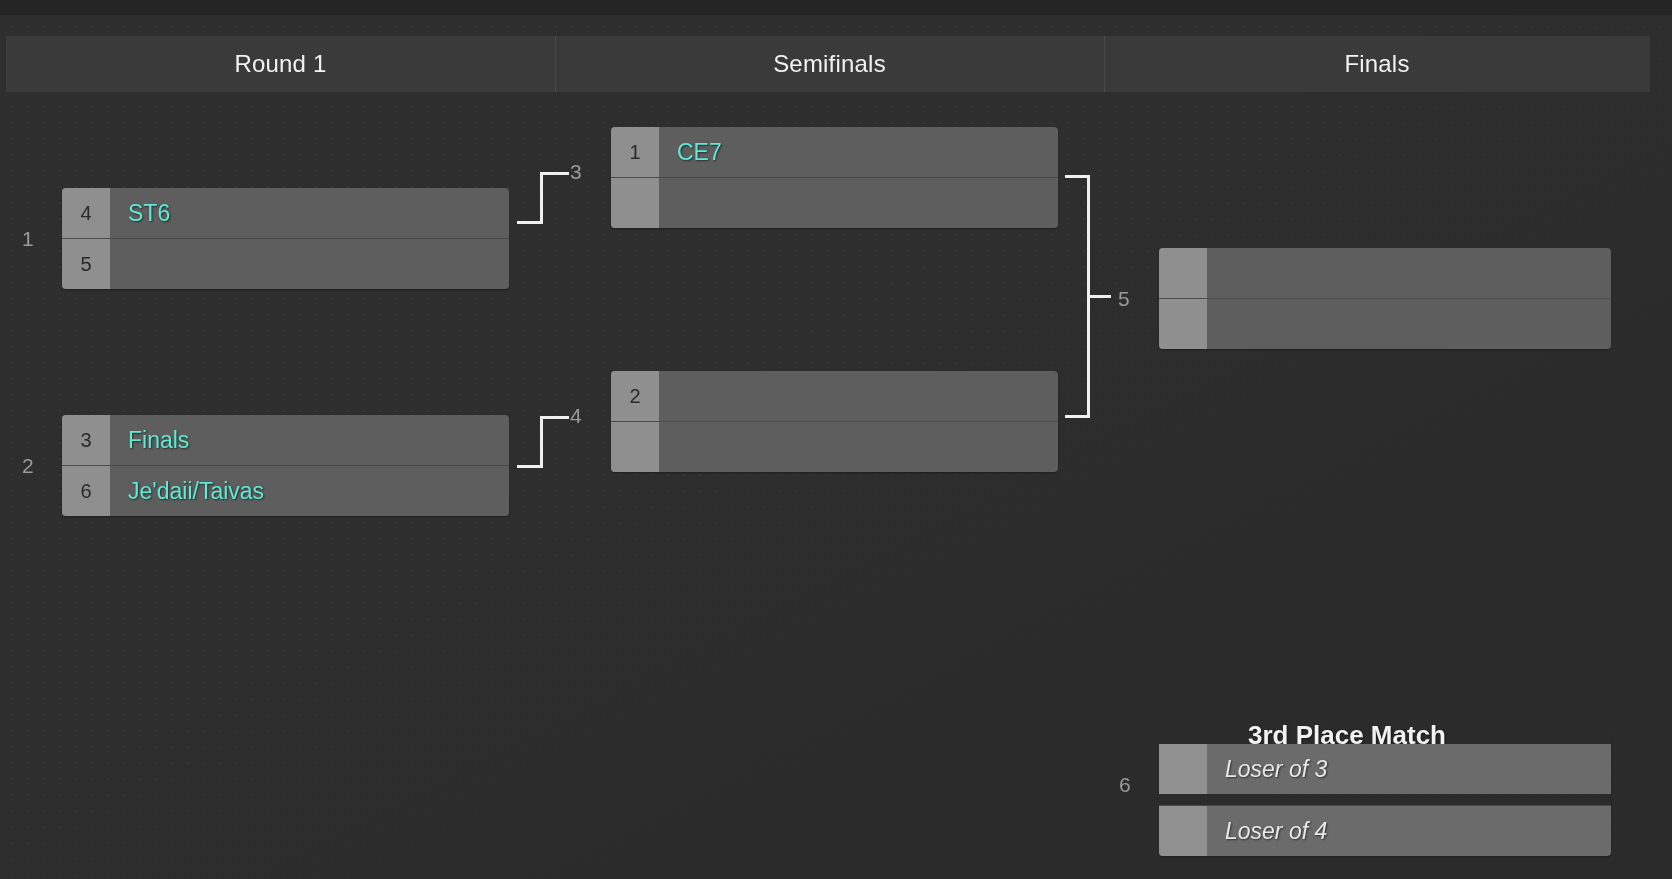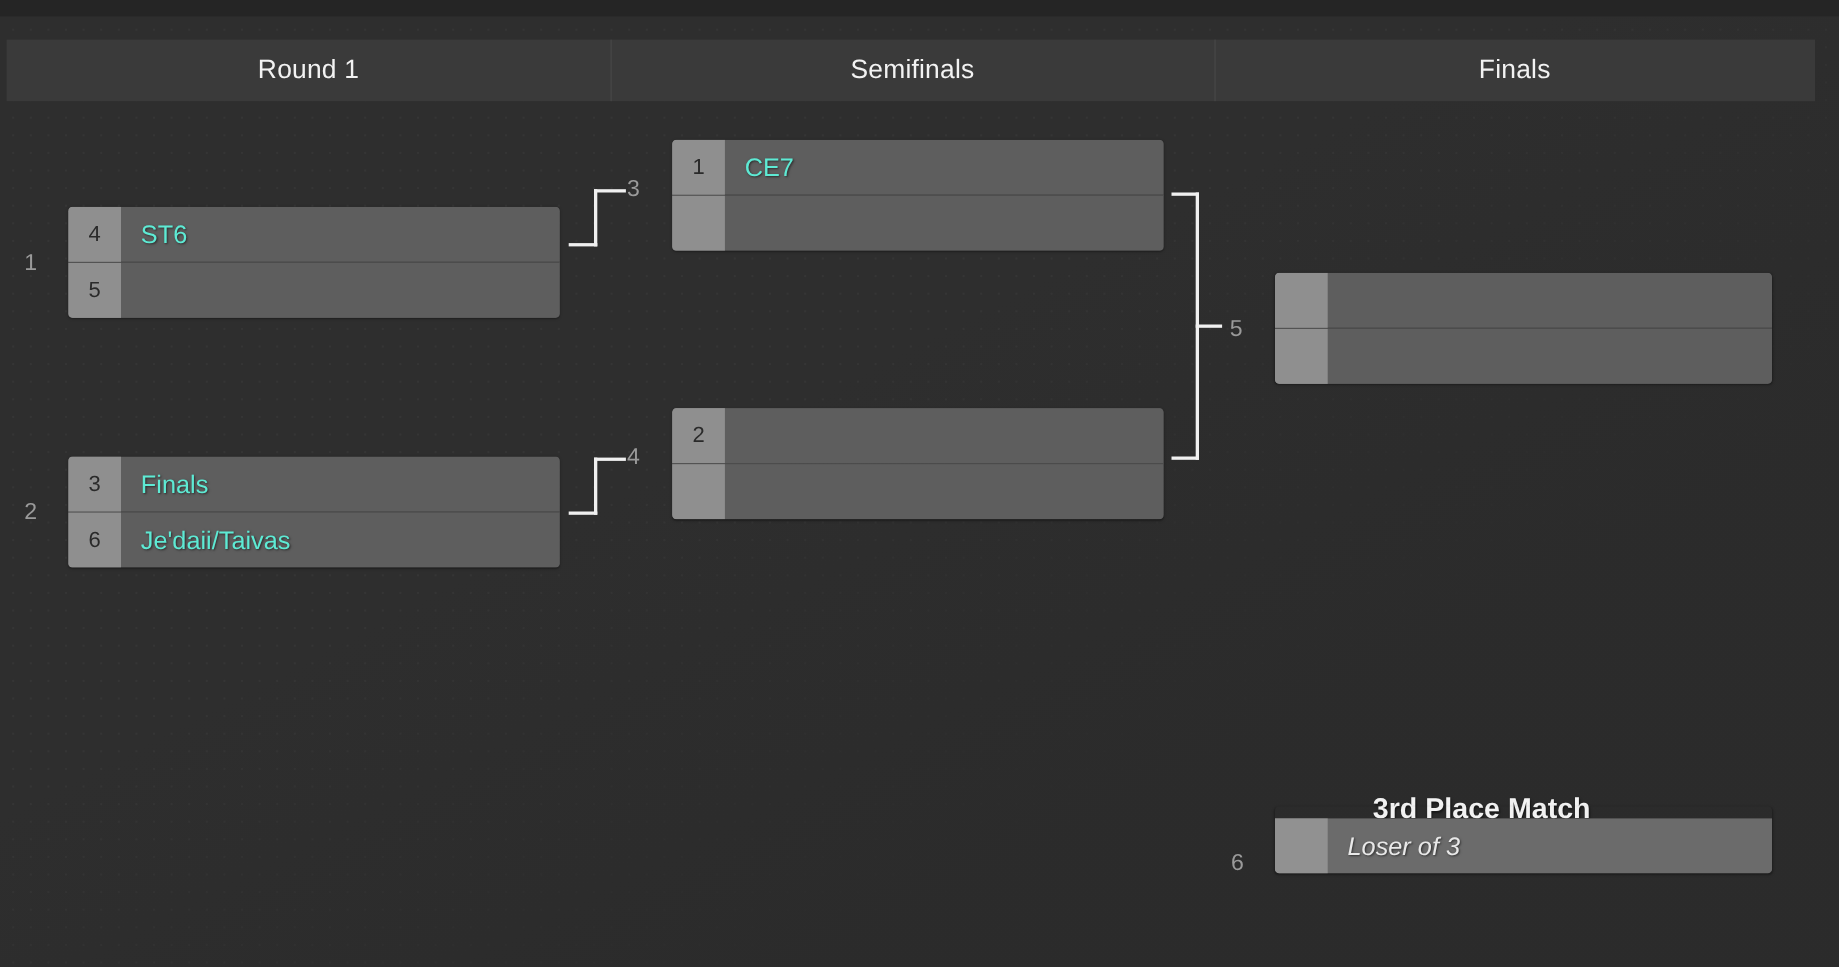--- a/index.html
+++ b/index.html
@@ -293,16 +293,20 @@
     </div>
   </div>
 
   <div class="third-title" style="left:1248px; top:720px;">3rd Place Match</div>
 
   <div class="match" id="m6">
     <div class="slot placeholder">
       <div class="seed"></div>
       <div class="team">Loser of 3</div>
     </div>
+    <div class="slot placeholder">
+      <div class="seed"></div>
+      <div class="team">Loser of 4</div>
+    </div>
   </div>
   <div class="match-no" style="left:1119px; top:774px;">6</div>
 
 </div>
 
 </body></html>

